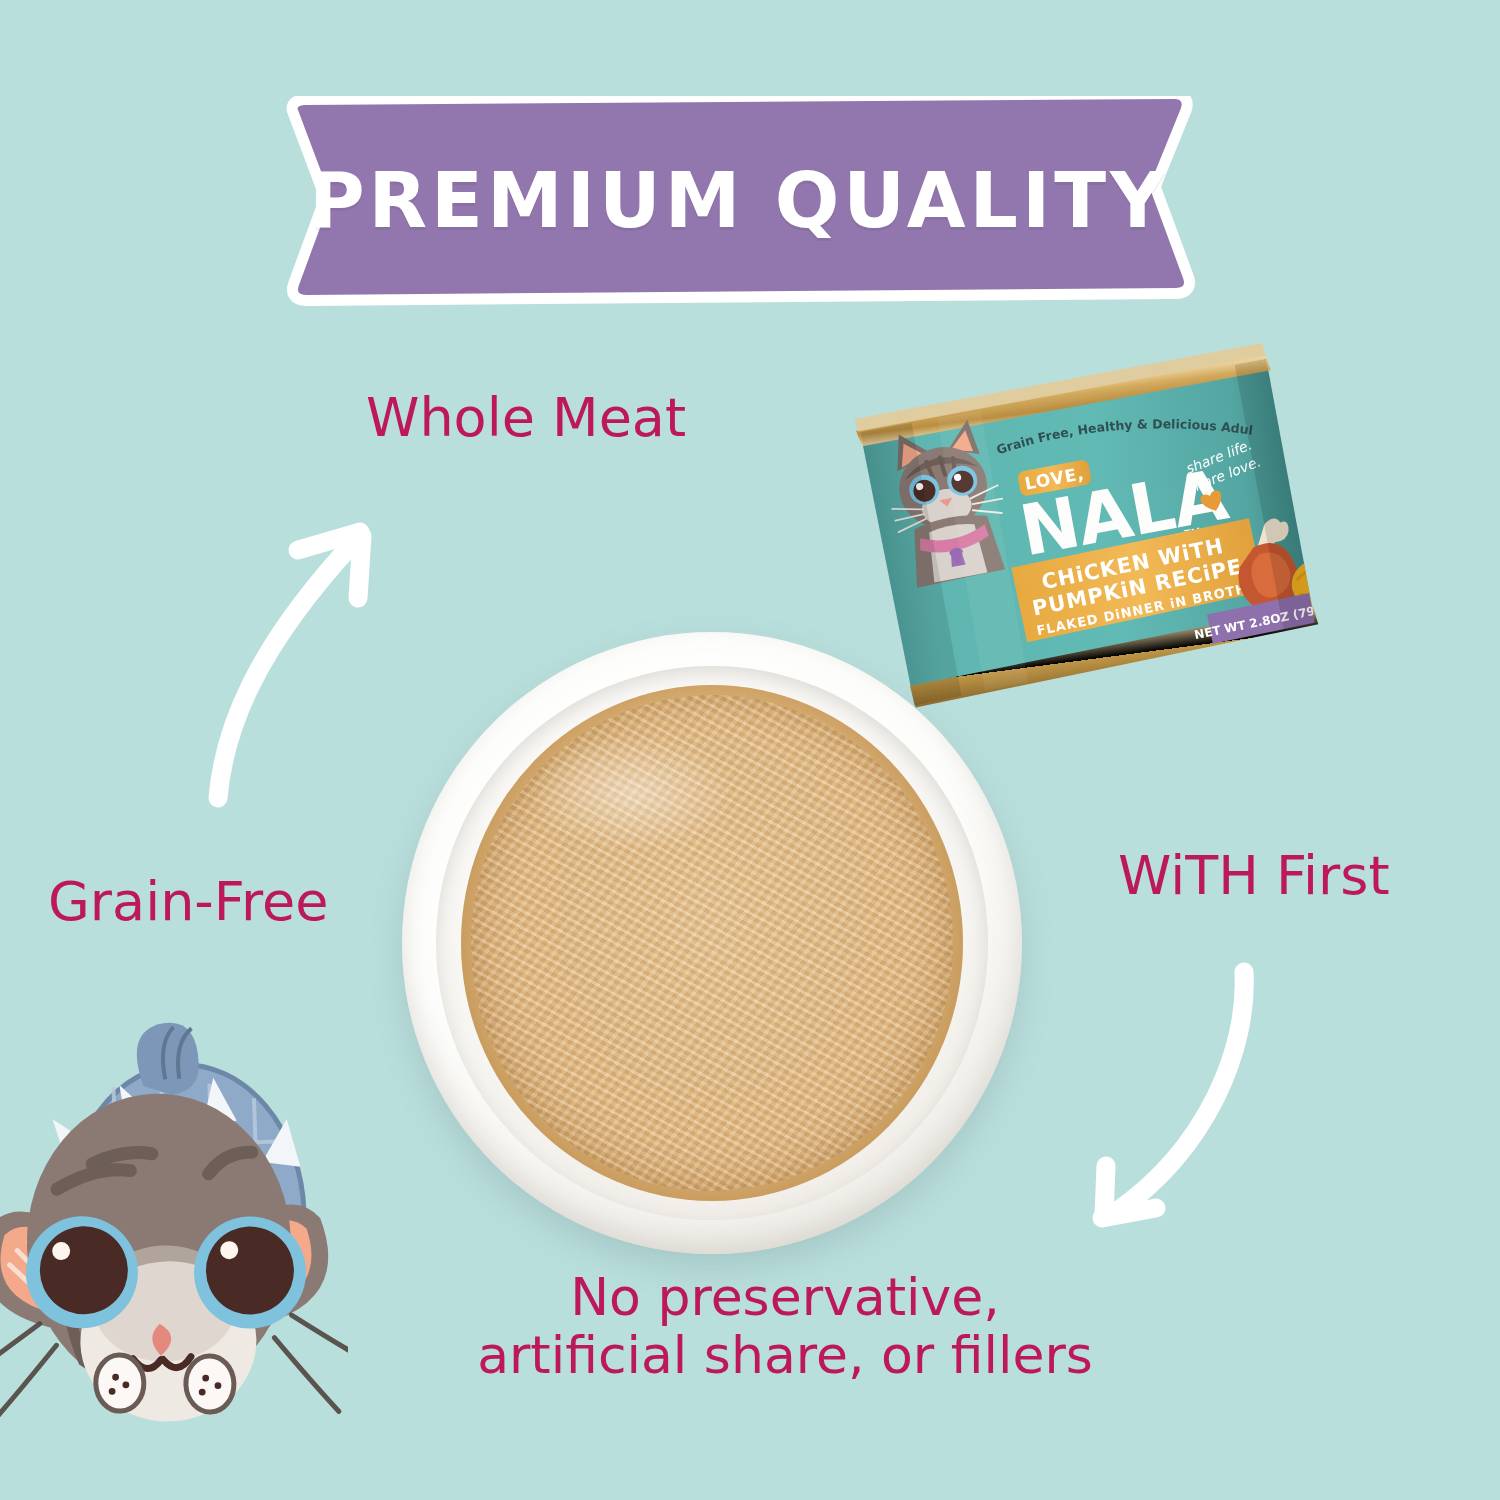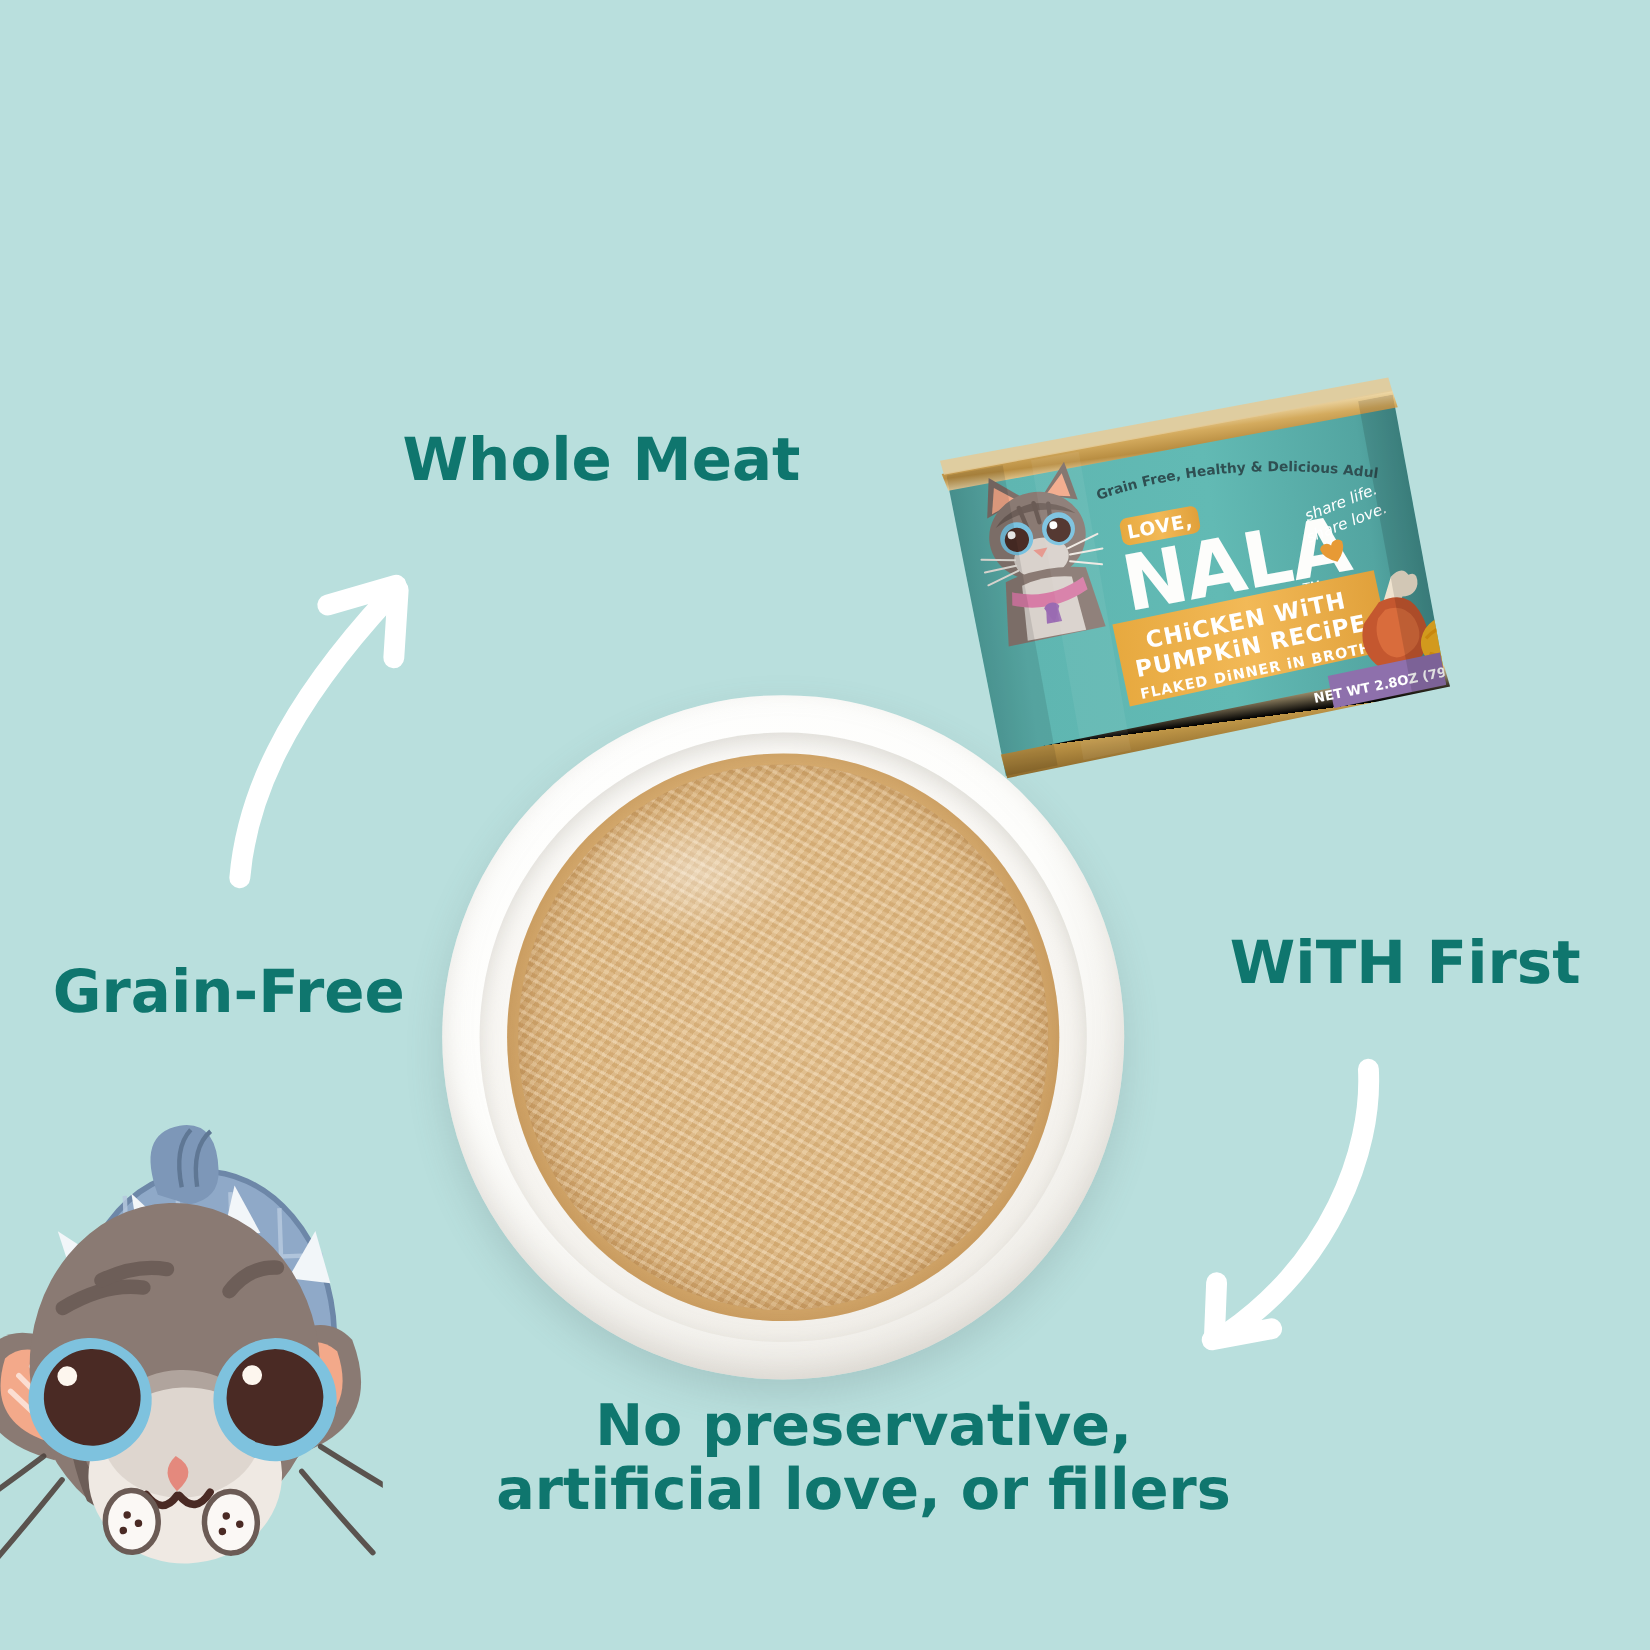--- a/index.html
+++ b/index.html
@@ -27,23 +27,23 @@
     letter-spacing:4px;
     text-transform:uppercase;
     padding-bottom:6px;
     box-sizing:border-box;
     text-shadow:0 3px 0 rgba(0,0,0,.06);
   }
 
   
   .flabel{
     position:absolute;
-    color:#0f766e;
+    color:#be185d;
     font-family:"DejaVu Sans", sans-serif;
-    font-weight:700;
+    font-weight:400;
     white-space:nowrap;
     line-height:1.12;
   }
   #label-whole-meat{left:366px;top:388px;font-size:54px;}
   #label-grain-free{left:48px;top:872px;font-size:54px;}
   #label-meat-first{left:1118px;top:846px;font-size:54px;}
   #label-no-preservative{
     left:250px;top:1268px;width:1070px;text-align:center;font-size:52px;
     white-space:normal;
   }
@@ -123,30 +123,39 @@
   
   .mascot{position:absolute;left:-52px;top:986px;width:400px;height:460px;}
   
   .mascot-clip{position:absolute;left:0;top:960px;width:360px;height:540px;overflow:hidden;}
 </style>
 </head>
 <body>
 
 <div class="stage">
 
+  <div class="banner-wrap">
+    <svg class="banner-svg" viewBox="0 0 922 214" xmlns="http://www.w3.org/2000/svg">
+      <path d="M 20 14 Q 18 10 26 9 L 896 3 Q 906 3 903 12 L 873 86 Q 871 92 874 98 L 905 182
+               Q 909 192 898 192 L 28 199 Q 17 199 21 189 L 50 110 Q 53 102 50 94 Z" fill="#9277ae" stroke="#ffffff" stroke-width="22" stroke-linejoin="round"></path>
+      <path d="M 20 14 Q 18 10 26 9 L 896 3 Q 906 3 903 12 L 873 86 Q 871 92 874 98 L 905 182
+               Q 909 192 898 192 L 28 199 Q 17 199 21 189 L 50 110 Q 53 102 50 94 Z" fill="#9277ae"></path>
+    </svg>
+    <div class="banner-text">PREMIUM QUALITY</div>
+  </div>
 
   <div class="flabel" id="label-whole-meat">Whole Meat</div>
 
   <div class="flabel" id="label-grain-free">Grain-Free</div>
 
   <div class="flabel" id="label-meat-first">WiTH First</div>
 
   <div class="flabel" id="label-no-preservative">
     <span class="l1">No preservative,</span>
-    <span class="l2">artificial love, or fillers</span>
+    <span class="l2">artificial share, or fillers</span>
   </div>
 
   <svg class="arrow" id="arrow-up-left" viewBox="0 0 226 324" xmlns="http://www.w3.org/2000/svg">
     <path d="M 40 300 C 46 230 78 150 176 44" fill="none" stroke="#ffffff" stroke-width="19" stroke-linecap="round"></path>
     <path d="M 120 52 L 182 34" fill="none" stroke="#ffffff" stroke-width="19" stroke-linecap="round"></path>
     <path d="M 180 100 L 184 38" fill="none" stroke="#ffffff" stroke-width="19" stroke-linecap="round"></path>
   </svg>
 
   <svg class="arrow" id="arrow-down-right" viewBox="0 0 236 326" xmlns="http://www.w3.org/2000/svg">
     <path d="M 186 44 C 190 120 150 220 58 284" fill="none" stroke="#ffffff" stroke-width="19" stroke-linecap="round"></path>

